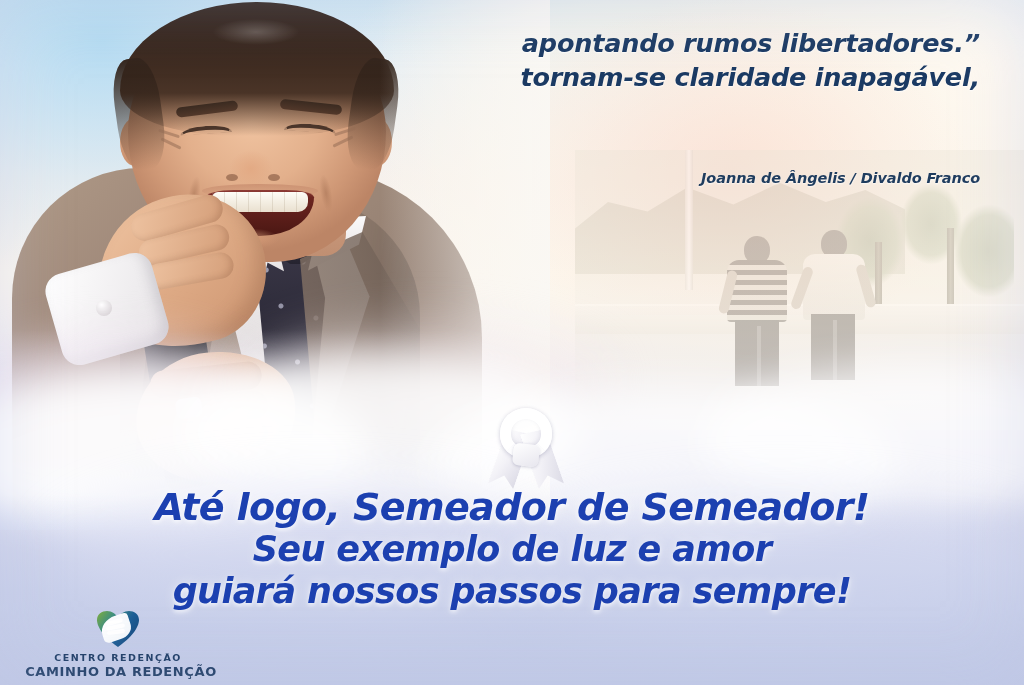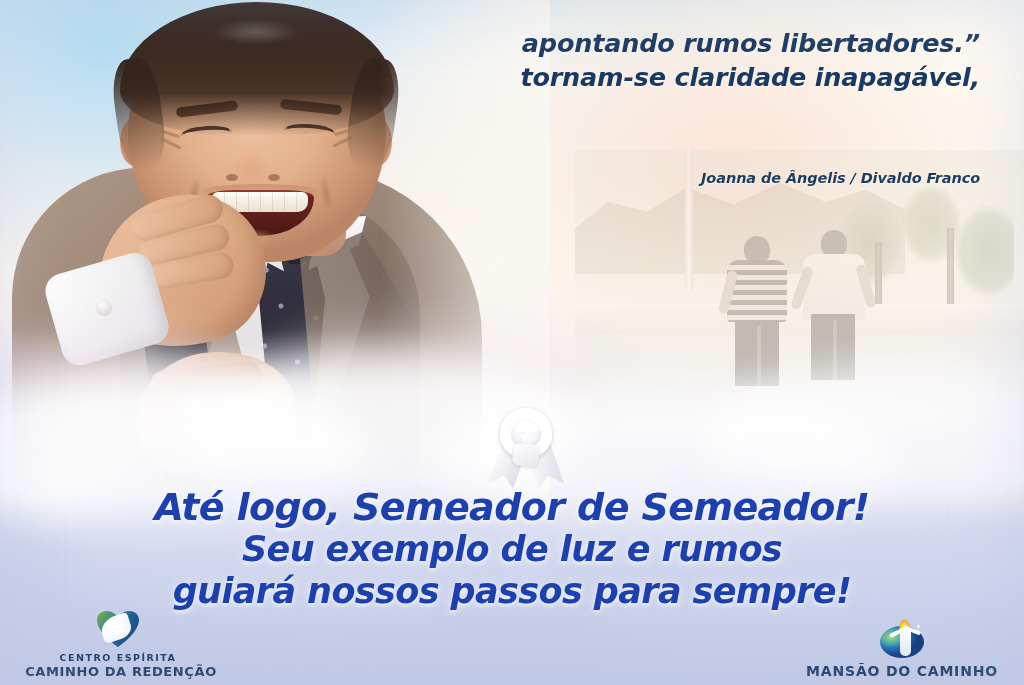--- a/index.html
+++ b/index.html
@@ -443,43 +443,31 @@
 
   <div class="ribbon">
     <div class="rb-tailL"></div>
     <div class="rb-tailR"></div>
     <div class="rb-loop"></div>
     <div class="rb-knot"></div>
   </div>
 
   <div class="message">
     <div class="ln1">Até logo, Semeador de Semeador!</div>
-    <div class="ln2">Seu exemplo de luz e rumos</div>
+    <div class="ln2">Seu exemplo de luz e amor</div>
     <div class="ln3">guiará nossos passos para sempre!</div>
   </div>
 
   <div class="logo logo-left">
     <div class="logo-mark mark-heart">
       <div class="mh-base"></div>
       <div class="mh-hand"></div>
       <div class="mh-f" style="left:13px; top:11px; width:17px; transform:rotate(-16deg);"></div>
       <div class="mh-f" style="left:13px; top:16px; width:19px; transform:rotate(-12deg);"></div>
       <div class="mh-f" style="left:14px; top:21px; width:18px; transform:rotate(-8deg);"></div>
     </div>
-    <div class="logo-txt logo-l1">CENTRO ESPÍRITA</div>
+    <div class="logo-txt logo-l1">CENTRO REDENÇÃO</div>
     <div class="logo-txt logo-l2">CAMINHO DA REDENÇÃO</div>
   </div>
 
-  <div class="logo logo-right">
-    <div class="logo-mark mark-globe">
-      <div class="mg-ball"></div>
-      <div class="mg-flame"></div>
-      <div class="mg-head"></div>
-      <div class="mg-fig"></div>
-      <div class="mg-armL"></div>
-      <div class="mg-armR"></div>
-      <div class="mg-star"></div>
-    </div>
-    <div class="logo-txt logo-r1">MANSÃO DO CAMINHO</div>
-  </div>
 
   <div class="vignette"></div>
 </div>
 
 </body></html>

